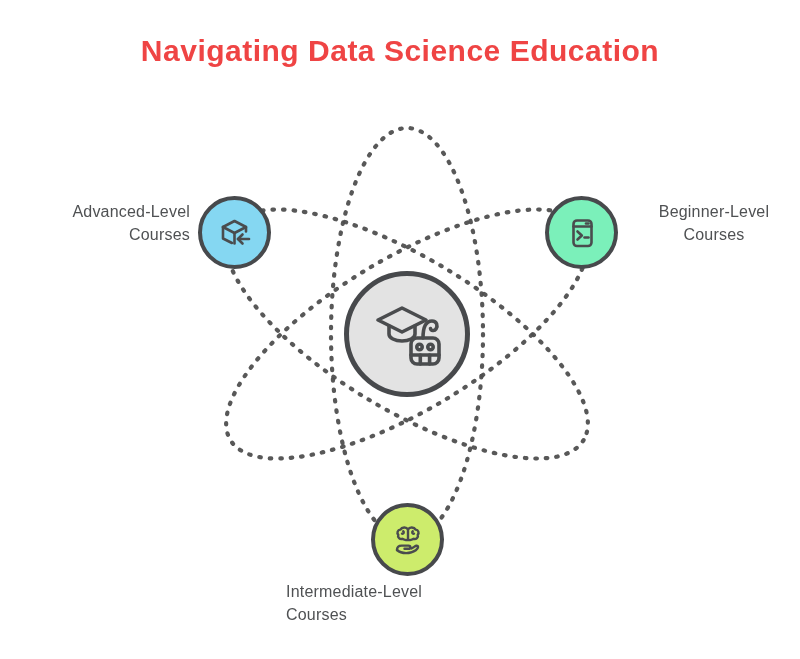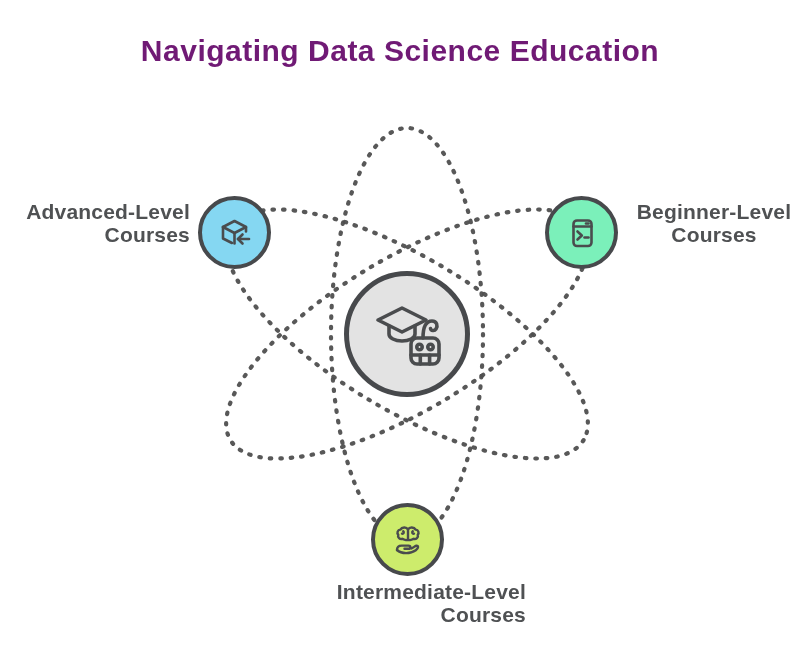--- a/index.html
+++ b/index.html
@@ -3,21 +3,21 @@
 <meta charset="utf-8">
 <style>
   html,body{margin:0;padding:0;background:#ffffff;}
   .stage{
     position:relative;width:800px;height:659px;margin:0 auto;overflow:hidden;
     background:#ffffff;font-family:"Liberation Sans","DejaVu Sans",sans-serif;
   }
   .title{
     position:absolute;left:0;top:34px;width:800px;margin:0;
     text-align:center;font-size:30px;font-weight:800;letter-spacing:.5px;
-    color:#701a75;
+    color:#ef4444;
   }
   svg.orbits{position:absolute;left:0;top:0;}
   .orbit{fill:none;stroke:#4f4f4f;stroke-width:4.2;stroke-dasharray:1.5 9;stroke-linecap:round;opacity:.95;}
 
   .hub{
     position:absolute;left:344px;top:271px;width:126px;height:126px;
     border-radius:50%;background:#e3e3e3;border:5px solid #47494c;
     box-sizing:border-box;display:flex;align-items:center;justify-content:center;
   }
   .node{
@@ -25,26 +25,26 @@
     border:4.5px solid #47494c;box-sizing:border-box;
     display:flex;align-items:center;justify-content:center;
   }
   .node-advanced{left:198px;top:196px;}
   .node-beginner{left:545px;top:196px;}
   .node-intermediate{left:371px;top:503px;}
 
   .icon{stroke:#4a4c4e;fill:none;stroke-width:2.6;stroke-linecap:round;stroke-linejoin:round;}
 
   .label{
-    position:absolute;color:#4f5153;font-size:21px;font-weight:700;
+    position:absolute;color:#4f5153;font-size:16px;font-weight:400;
     line-height:23px;letter-spacing:.2px;
   }
   .label-advanced{left:18px;top:200px;width:172px;text-align:right;}
   .label-beginner{left:628px;top:200px;width:172px;text-align:center;}
-  .label-intermediate{left:286px;top:580px;width:240px;text-align:right;}
+  .label-intermediate{left:286px;top:580px;width:240px;text-align:left;}
 </style>
 </head>
 <body>
 
 <div class="stage">
 
   <h1 class="title">Navigating Data Science Education</h1>
 
   <svg class="orbits" width="800" height="659" viewBox="0 0 800 659" aria-hidden="true">
     <ellipse class="orbit" cx="407" cy="334" rx="76" ry="206"></ellipse>

